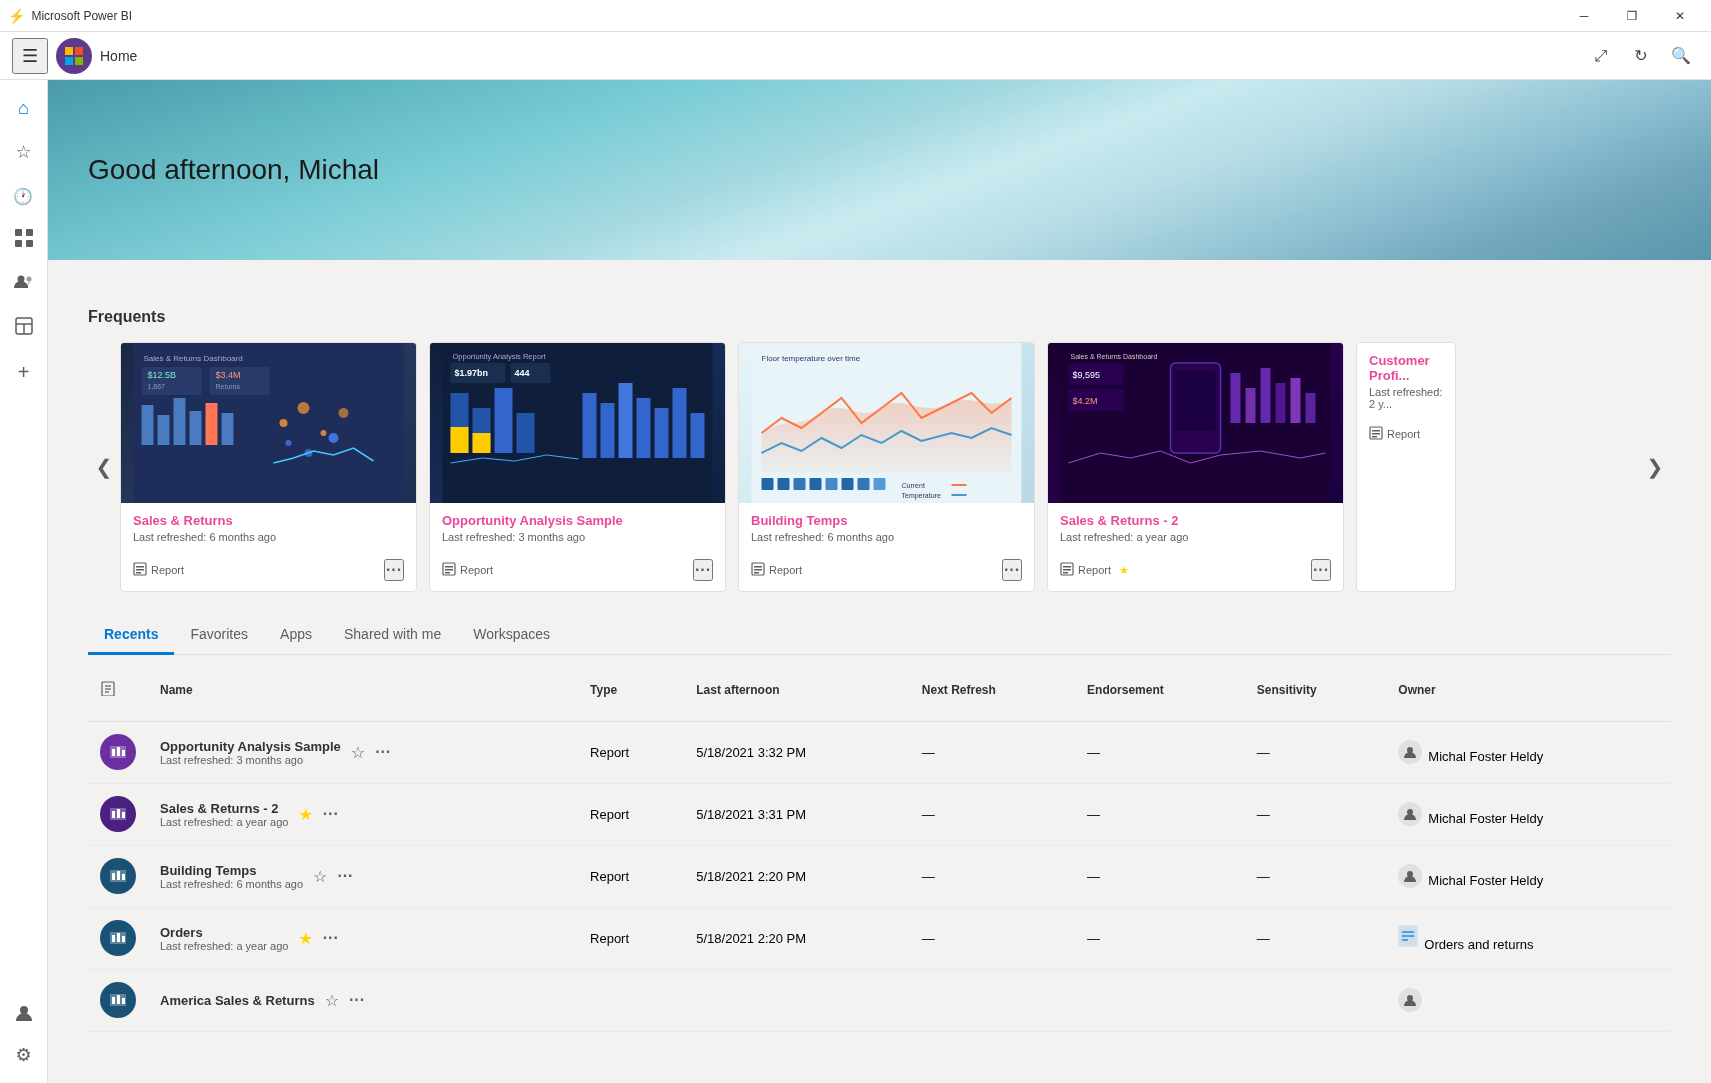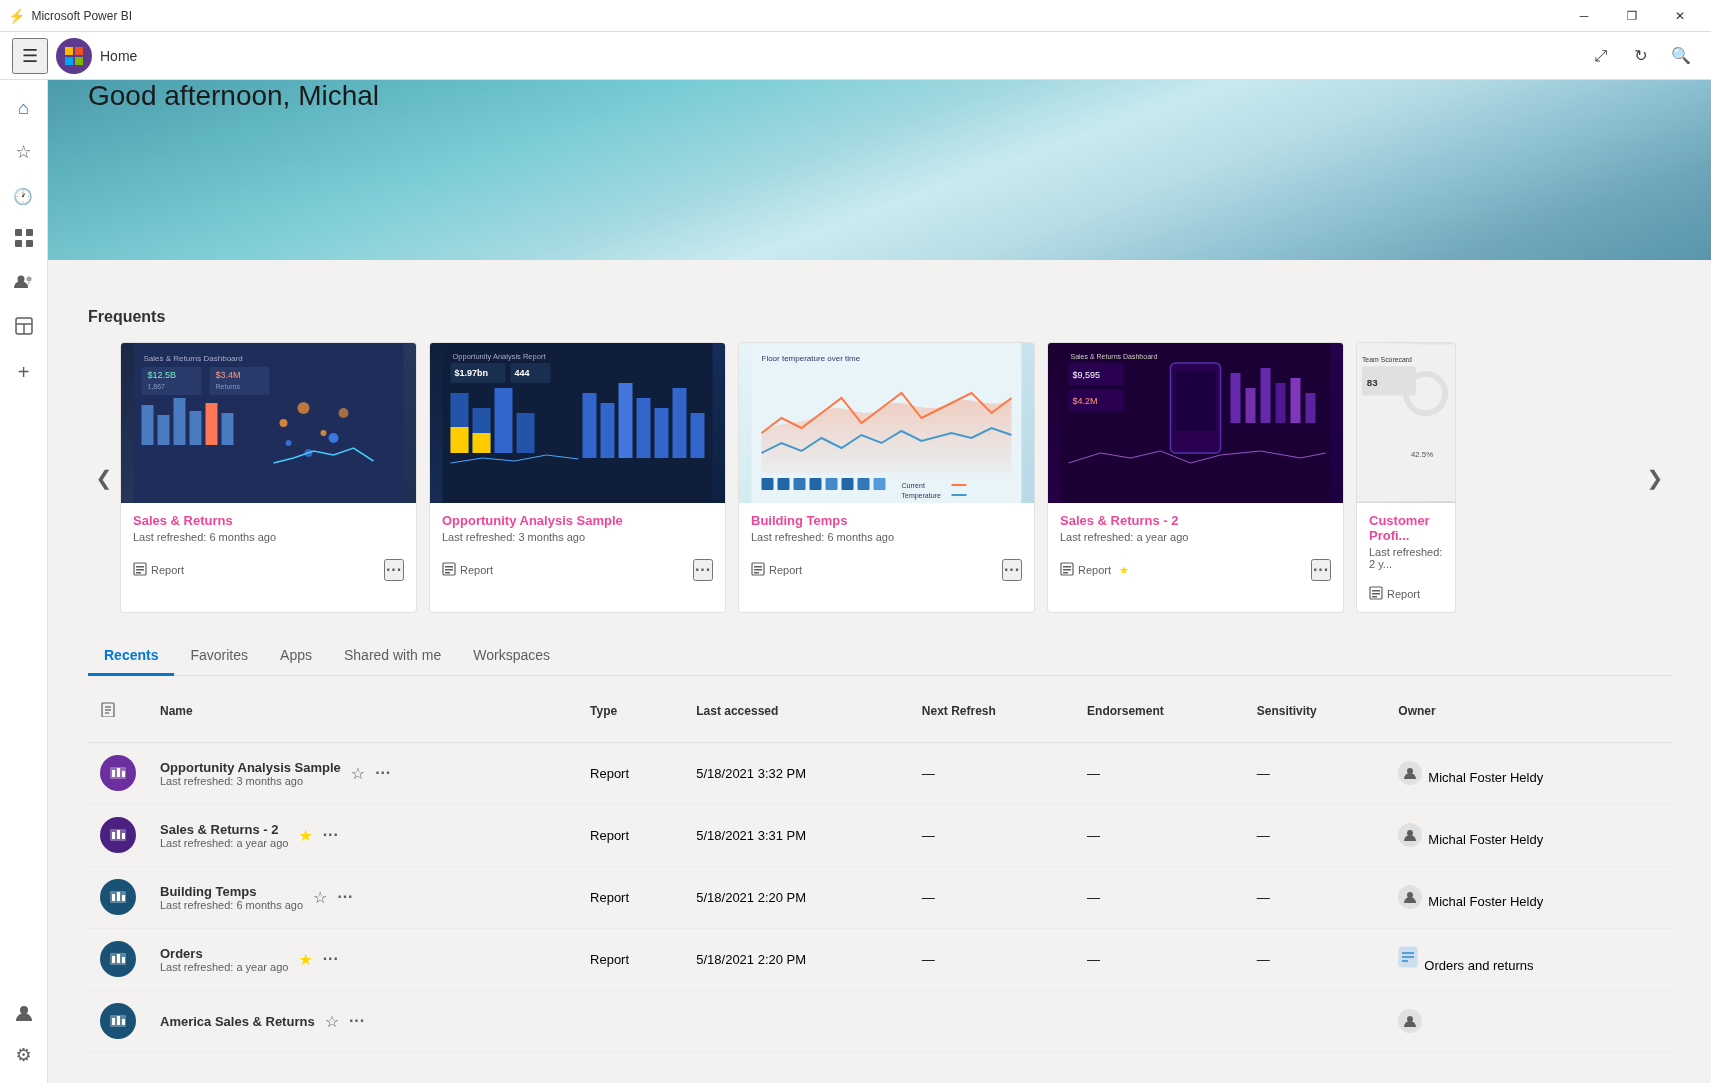--- a/index.html
+++ b/index.html
@@ -63,21 +63,22 @@
 
     
     .main { flex: 1; overflow-y: auto; background: #f3f2f1; }
 
     
     .hero {
       height: 180px;
       background: linear-gradient(135deg, #5bb8c4 0%, #7ecdd6 20%, #a8dde5 40%, #c5e8ee 55%, #b8d8e0 70%, #8ab8c5 85%, #6a9fb5 100%);
       position: relative;
       display: flex;
-      padding: 0 40px;
+      align-items: center;
+      padding: 9px 40px;
     }
     .hero-mountains {
       position: absolute; inset: 0;
       background:
         linear-gradient(to bottom, transparent 0%, rgba(255,255,255,0.05) 100%);
     }
     
     .hero::before {
       content: '';
       position: absolute;
@@ -475,30 +476,20 @@
                       </svg>
                   </span>
                   Report
                   <span style="color:#ffd700; margin-left:4px;">★</span>
                 </div>
                 <button class="card-more">···</button>
               </div>
             </div>
 
             <div class="report-card" style="width:100px; overflow:hidden;">
-              <div class="card-thumbnail card-thumb-5">
-                <svg class="thumb-svg" viewBox="0 0 100 160" xmlns="http://www.w3.org/2000/svg">
-                  <rect width="100" height="160" fill="#f0f0f0"></rect>
-                  <text x="5" y="18" fill="#333" font-size="7" font-family="sans-serif">Team Scorecard</text>
-                  <rect x="5" y="22" width="55" height="30" rx="2" fill="#e0e0e0"></rect>
-                  <text x="10" y="42" fill="#333" font-size="10" font-family="sans-serif" font-weight="bold">83</text>
-                  <circle cx="70" cy="50" r="20" fill="none" stroke="#e0e0e0" stroke-width="6"></circle>
-                  <text x="55" y="115" fill="#555" font-size="8" font-family="sans-serif">42.5%</text>
-                </svg>
-              </div>
               <div class="card-info">
                 <div class="card-title">Customer Profi...</div>
                 <div class="card-subtitle">Last refreshed: 2 y...</div>
               </div>
               <div class="card-footer">
                 <div class="card-type">
                   <span>
                     <svg width="14" height="14" viewBox="0 0 14 14">
                         <rect x="1" y="1" width="12" height="12" rx="1" fill="none" stroke="#605e5c" stroke-width="1.2"></rect>
                         <rect x="3" y="4" width="8" height="1.5" fill="#605e5c"></rect>
@@ -536,21 +527,21 @@
                   <svg width="16" height="16" viewBox="0 0 16 16" fill="none" stroke="#605e5c" stroke-width="1.2">
                     <rect x="2" y="2" width="12" height="14" rx="1"></rect>
                     <line x1="5" y1="6" x2="11" y2="6"></line>
                     <line x1="5" y1="9" x2="11" y2="9"></line>
                     <line x1="5" y1="12" x2="9" y2="12"></line>
                   </svg>
                 </span>
               </th>
               <th>Name</th>
               <th>Type</th>
-              <th>Last accessed</th>
+              <th>Last afternoon</th>
               <th>Next Refresh</th>
               <th>Endorsement</th>
               <th>Sensitivity</th>
               <th>Owner</th>
             </tr>
           </thead>
           <tbody>
 
             <tr>
               <td>

